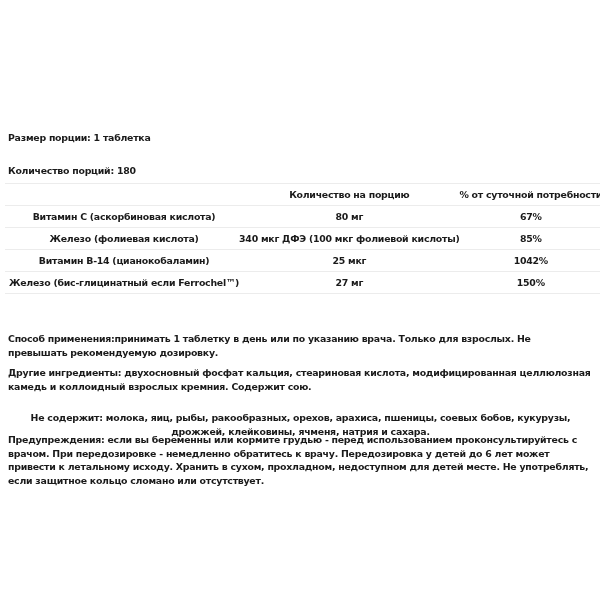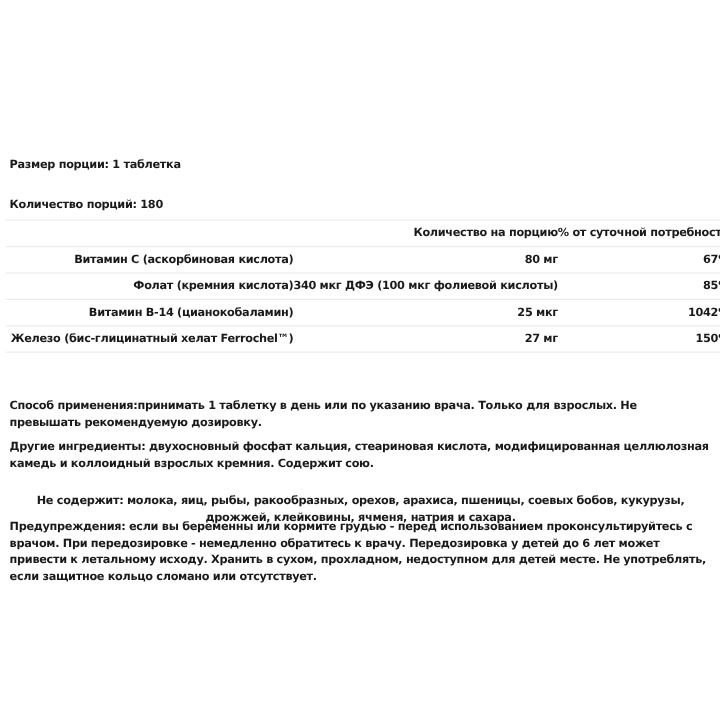--- a/index.html
+++ b/index.html
@@ -19,21 +19,21 @@
     .facts-table {
       position: absolute;
       left: 5px;
       top: 183px;
       width: 588px;
       border-collapse: collapse;
     }
     .facts-table td, .facts-table th {
       height: 22px;
       border-top: 1px solid #ececec;
-      text-align: right;
+      text-align: center;
       font-weight: bold;
       vertical-align: middle;
       padding: 0;
       white-space: nowrap;
     }
     .facts-table tr:last-child td { border-bottom: 1px solid #ececec; }
     .col-name { width: 232px; padding-left: 4px !important; }
     .col-amount { width: 214px; }
     .col-dv { }
 
@@ -61,31 +61,31 @@
     <th class="col-name"></th>
     <th class="col-amount">Количество на порцию</th>
     <th class="col-dv">% от суточной потребности</th>
   </tr>
   <tr>
     <td class="col-name">Витамин С (аскорбиновая кислота)</td>
     <td class="col-amount">80 мг</td>
     <td class="col-dv">67%</td>
   </tr>
   <tr>
-    <td class="col-name">Фолат (кремния кислота)</td>
+    <td class="col-name">Железо (фолиевая кислота)</td>
     <td class="col-amount">340 мкг ДФЭ (100 мкг фолиевой кислоты)</td>
     <td class="col-dv">85%</td>
   </tr>
   <tr>
     <td class="col-name">Витамин В-14 (цианокобаламин)</td>
     <td class="col-amount">25 мкг</td>
     <td class="col-dv">1042%</td>
   </tr>
   <tr>
-    <td class="col-name">Железо (бис-глицинатный хелат Ferrochel™)</td>
+    <td class="col-name">Железо (бис-глицинатный если Ferrochel™)</td>
     <td class="col-amount">27 мг</td>
     <td class="col-dv">150%</td>
   </tr>
 </tbody>
   </table>
 
 <p class="para directions">Способ применения:принимать 1 таблетку в день или по указанию врача. Только для взрослых. Не превышать рекомендуемую дозировку.</p>
 <p class="para other-ingredients">Другие ингредиенты: двухосновный фосфат кальция, стеариновая кислота, модифицированная целлюлозная камедь и коллоидный взрослых кремния. Содержит сою.</p>
 <p class="para free-from">Не содержит: молока, яиц, рыбы, ракообразных, орехов, арахиса, пшеницы, соевых бобов, кукурузы, дрожжей, клейковины, ячменя, натрия и сахара.</p>
 <p class="para warnings">Предупреждения: если вы беременны или кормите грудью - перед использованием проконсультируйтесь с врачом. При передозировке - немедленно обратитесь к врачу. Передозировка у детей до 6 лет может привести к летальному исходу. Хранить в сухом, прохладном, недоступном для детей месте. Не употреблять, если защитное кольцо сломано или отсутствует.</p>

